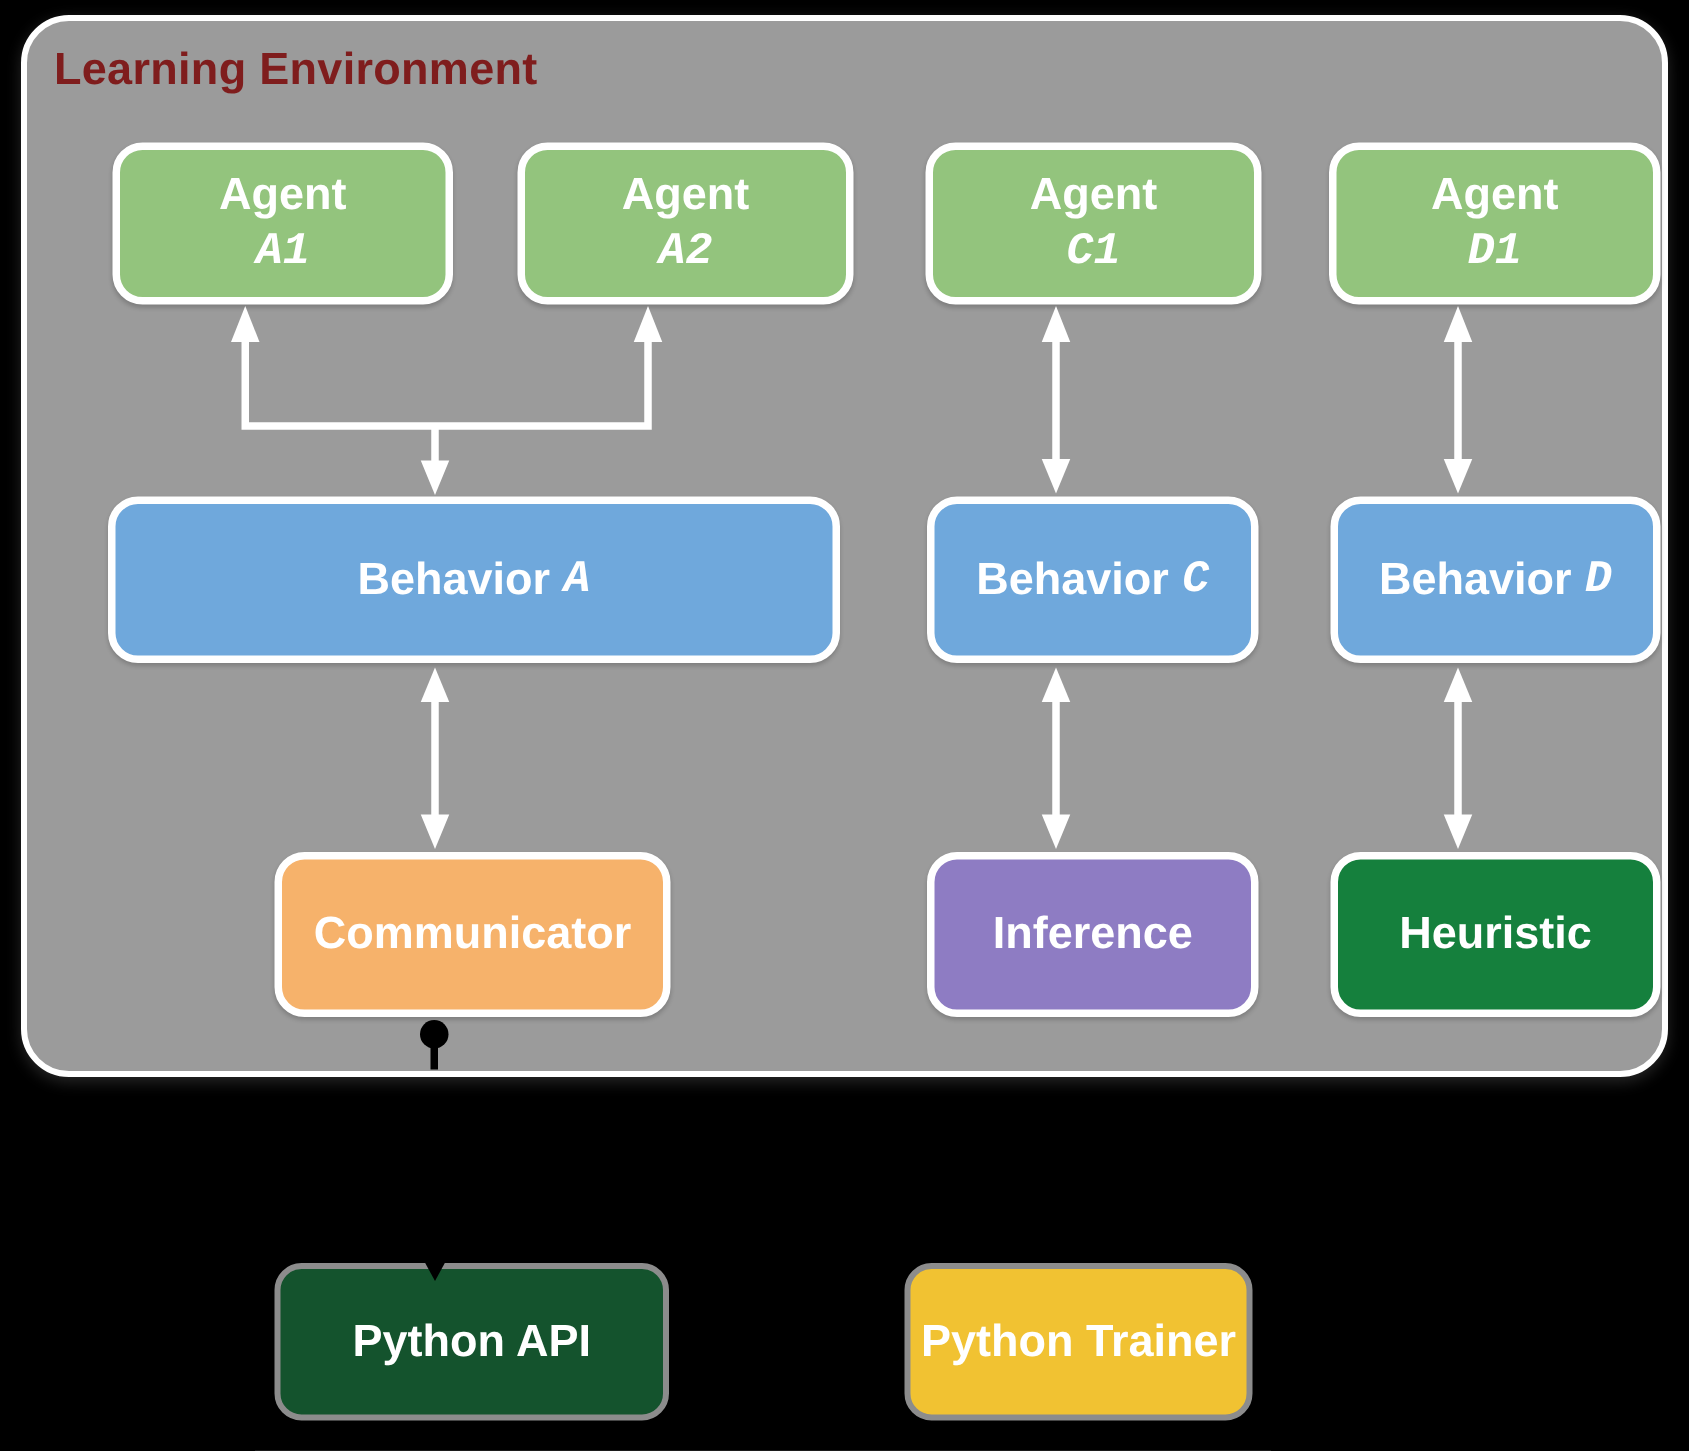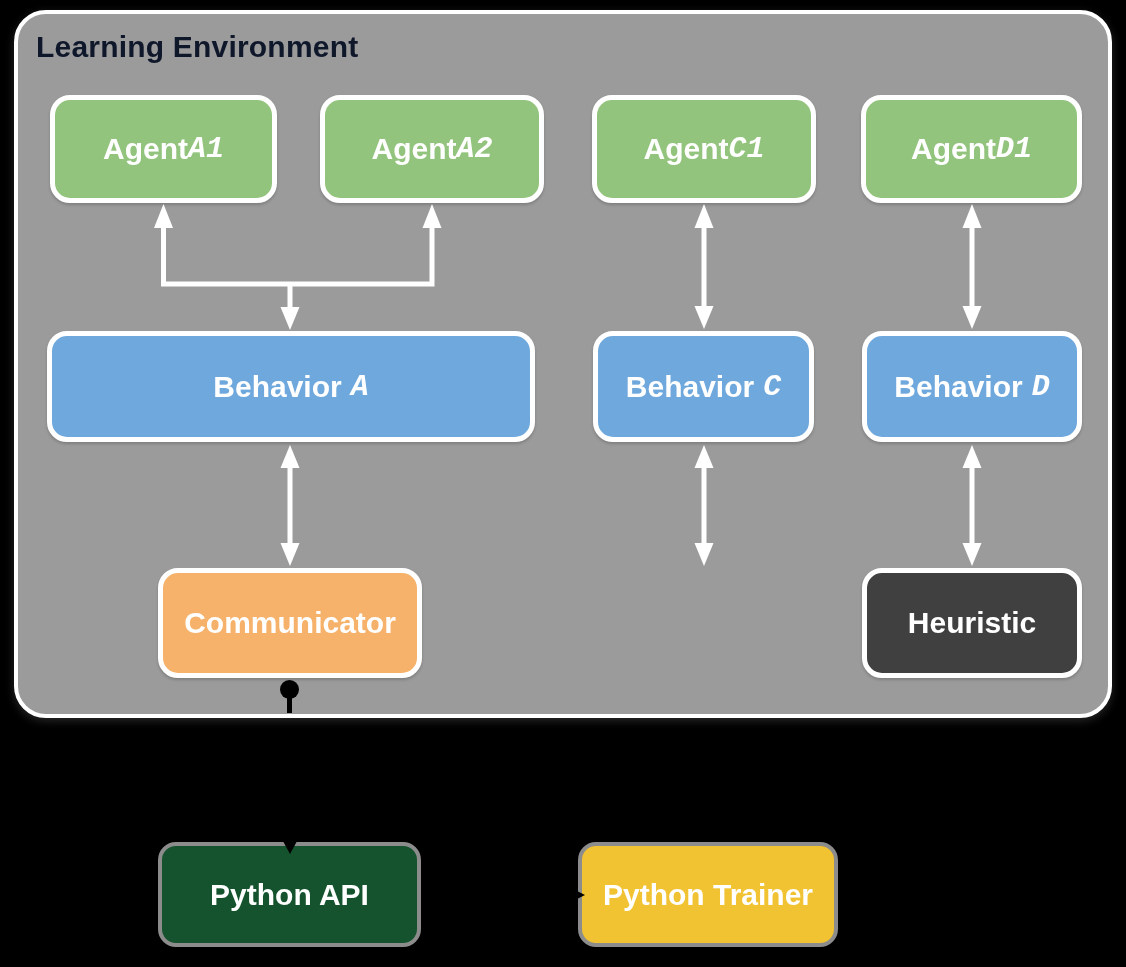--- a/index.html
+++ b/index.html
@@ -1,43 +1,43 @@
 <!DOCTYPE html>
 <html><head>
 <meta charset="utf-8">
 <style>
   html,body{margin:0;padding:0;background:#000;}
   .stage{position:relative;width:1126px;height:967px;overflow:hidden;background:#000;
          font-family:"Liberation Sans",sans-serif;}
   .env{position:absolute;left:14px;top:10px;width:1098px;height:708px;box-sizing:border-box;
        border:4px solid #fff;border-radius:32px;background:#9B9B9B;
        box-shadow:0 3px 10px rgba(130,130,130,0.30);}
-  .env-title{position:absolute;left:18px;top:16px;color:#0f172a;font-weight:700;font-size:30px;
+  .env-title{position:absolute;left:18px;top:16px;color:#7f1d1d;font-weight:700;font-size:30px;
        letter-spacing:0.2px;}
   .box{position:absolute;box-sizing:border-box;border:5px solid #fff;border-radius:20px;
-       display:flex;align-items:center;justify-content:center;
+       display:flex;flex-direction:column;align-items:center;justify-content:center;
        color:#fff;font-weight:700;font-size:30px;line-height:38px;text-align:center;
-       box-shadow:0 2px 3px rgba(0,0,0,0.18);}
+       box-shadow:0 2px 3px rgba(0,0,0,0.18);margin-left:25px;}
   .python{border:4px solid #8C8C8C;border-radius:18px;}
   .l2,.it{font-style:italic;font-family:Liberation Mono, monospace;}
   .bline{display:flex;flex-direction:row;align-items:flex-start;}
   .bline .it{margin-left:9px;}
   
   .a1{left:50px;top:95px;width:227px;height:108px;}
   .a2{left:320px;top:95px;width:224px;height:108px;}
   .c1{left:592px;top:95px;width:224px;height:108px;}
   .d1{left:861px;top:95px;width:221px;height:108px;}
   .bA{left:47px;top:331px;width:488px;height:111px;}
   .bC{left:593px;top:331px;width:221px;height:111px;}
   .bD{left:862px;top:331px;width:220px;height:111px;}
   .comm{left:158px;top:568px;width:264px;height:110px;}
   .inf{left:593px;top:568px;width:221px;height:110px;}
   .heur{left:862px;top:568px;width:220px;height:110px;}
   .papi{left:158px;top:842px;width:263px;height:105px;}
-  .ptr{left:578px;top:842px;width:260px;height:105px;}
+  .ptr{left:578px;top:842px;width:232px;height:105px;}
   .overlay{position:absolute;left:0;top:0;pointer-events:none;}
   .shaft{fill:none;stroke:#fff;stroke-width:5;}
 </style>
 </head>
 <body>
 
 <div class="stage" style="background-color: rgb(0, 0, 0);">
 
   <div class="env" style="background-color: rgb(155, 155, 155);">
     <div class="env-title">Learning Environment</div>
@@ -75,21 +75,24 @@
   <div class="box bD" style="background-color: rgb(111, 168, 220);">
     <span class="bline">
       <span>Behavior</span>
       <span class="it">D</span>
     </span>
   </div>
 
   <div class="box comm" style="background-color: rgb(246, 178, 107); text-align: center;">
     <span>Communicator</span>
   </div>
-  <div class="box heur" style="background-color: #404040;">
+  <div class="box inf" style="background-color: rgb(142, 124, 195);">
+    <span>Inference</span>
+  </div>
+  <div class="box heur" style="background-color: #15803d;">
     <span>Heuristic</span>
   </div>
 
   <div class="box python papi" style="background-color: #14532d;">
     <span>Python API</span>
   </div>
   <div class="box python ptr" style="background-color: rgb(241, 194, 50);">
     <span>Python Trainer</span>
   </div>
 

